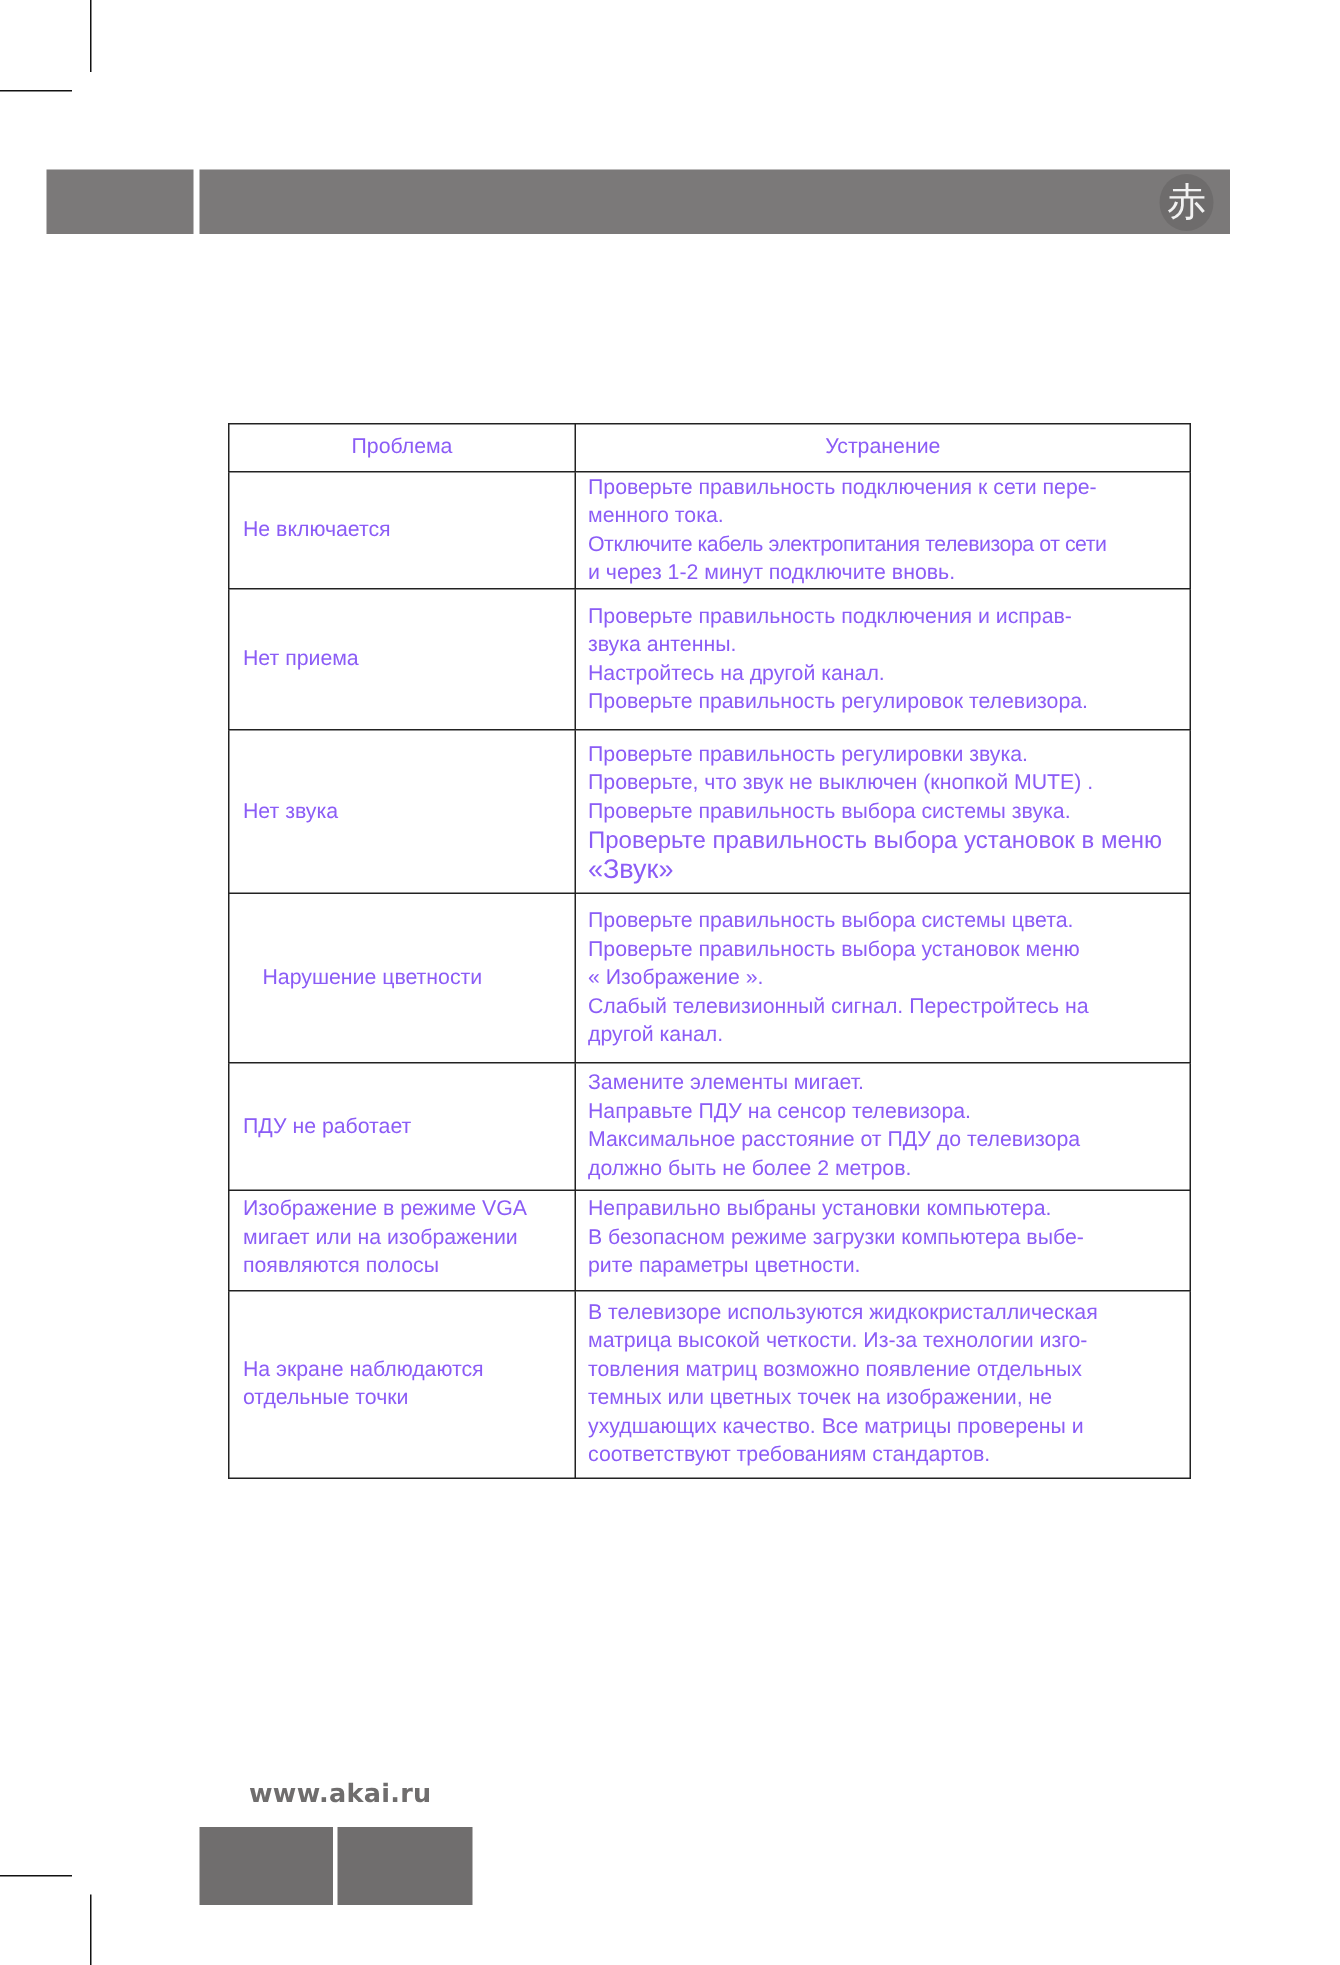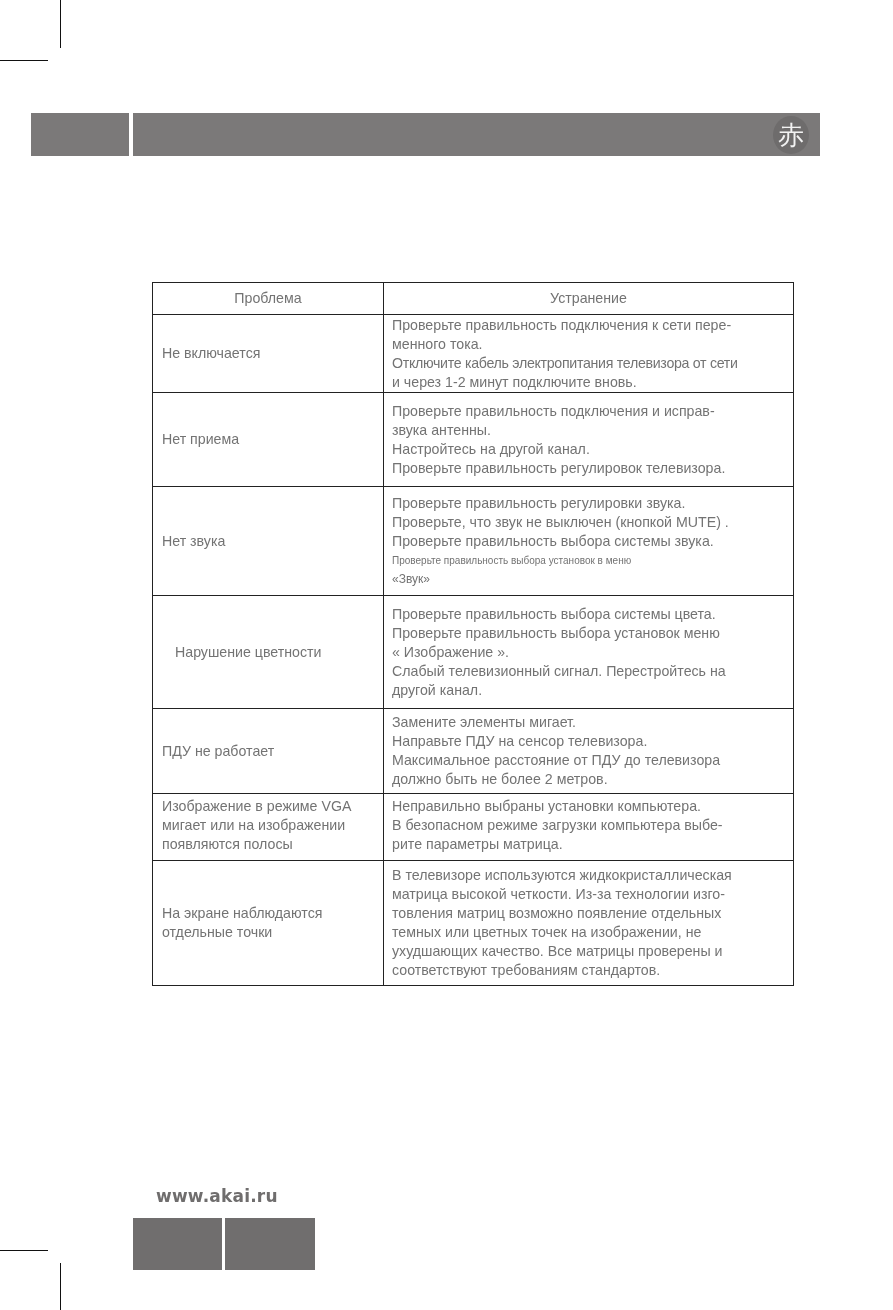--- a/index.html
+++ b/index.html
@@ -17,27 +17,27 @@
     color: #f2f2f2; font-family: "DejaVu Sans", sans-serif;
     font-size: 26px; line-height: 38px; text-align: center;
   }
   table.ts {
     position: absolute; left: 152px; top: 282px; width: 641px;
     border-collapse: collapse; table-layout: fixed;
   }
   table.ts td, table.ts th {
     border: 1.3px solid #222; vertical-align: middle;
     font-size: 14.2px; line-height: 19px; font-weight: normal;
-    padding: 0 0 0 9px; color: #737373;
+    padding: 0 0 0 9px; color: #8b5cf6;
   }
   table.ts th { text-align: center; padding: 0; height: 31px; }
   table.ts td.sol { padding-left: 8px; padding-right: 20px; }
   .line { display: block; white-space: nowrap; }
   .url {
-    position: absolute; left: 156px; top: 1186px;
+    position: absolute; left: 166px; top: 1186px;
     font-family: "DejaVu Sans", sans-serif; font-weight: bold;
     font-size: 17px; color: #6f6d6d; letter-spacing: 0.2px;
   }
   .foot { position: absolute; background: #706e6e; }
 </style>
 </head>
 <body>
 
 <div class="crop" style="left:60px;top:0;width:1px;height:48px;"></div>
 <div class="crop" style="left:0;top:60px;width:48px;height:1px;"></div>
@@ -83,22 +83,22 @@
       </td>
     </tr>
     <tr style="height:109px;">
       <td>
         <span class="line">Нет звука</span>
       </td>
       <td class="sol">
         <span class="line">Проверьте правильность регулировки звука.</span>
         <span class="line">Проверьте, что звук не выключен (кнопкой MUTE) .</span>
         <span class="line">Проверьте правильность выбора системы звука.</span>
-        <span class="line" style="font-size:10px;">Проверьте правильность выбора установок в меню</span>
-        <span class="line" style="font-size:12px;">«Звук»</span>
+        <span class="line" style="font-size:16px;">Проверьте правильность выбора установок в меню</span>
+        <span class="line" style="font-size:18px;">«Звук»</span>
       </td>
     </tr>
     <tr style="height:113px;">
       <td style="padding-left:22px;">
         <span class="line">Нарушение цветности</span>
       </td>
       <td class="sol">
         <span class="line">Проверьте правильность выбора системы цвета.</span>
         <span class="line">Проверьте правильность выбора установок меню</span>
         <span class="line">« Изображение ».</span>
@@ -119,21 +119,21 @@
     </tr>
     <tr style="height:67px;">
       <td style="vertical-align:top;padding-top:3px;">
         <span class="line">Изображение в режиме VGA</span>
         <span class="line">мигает или на изображении</span>
         <span class="line">появляются полосы</span>
       </td>
       <td class="sol" style="vertical-align:top;padding-top:3px;margin-top:16px;">
         <span class="line">Неправильно выбраны установки компьютера.</span>
         <span class="line">В  безопасном режиме загрузки компьютера выбе-</span>
-        <span class="line">рите параметры матрица.</span>
+        <span class="line">рите параметры цветности.</span>
       </td>
     </tr>
     <tr style="height:125px;">
       <td>
         <span class="line">На экране наблюдаются</span>
         <span class="line">отдельные  точки</span>
       </td>
       <td class="sol">
         <span class="line">В телевизоре используются жидкокристаллическая</span>
         <span class="line">матрица высокой четкости. Из-за технологии изго-</span>

